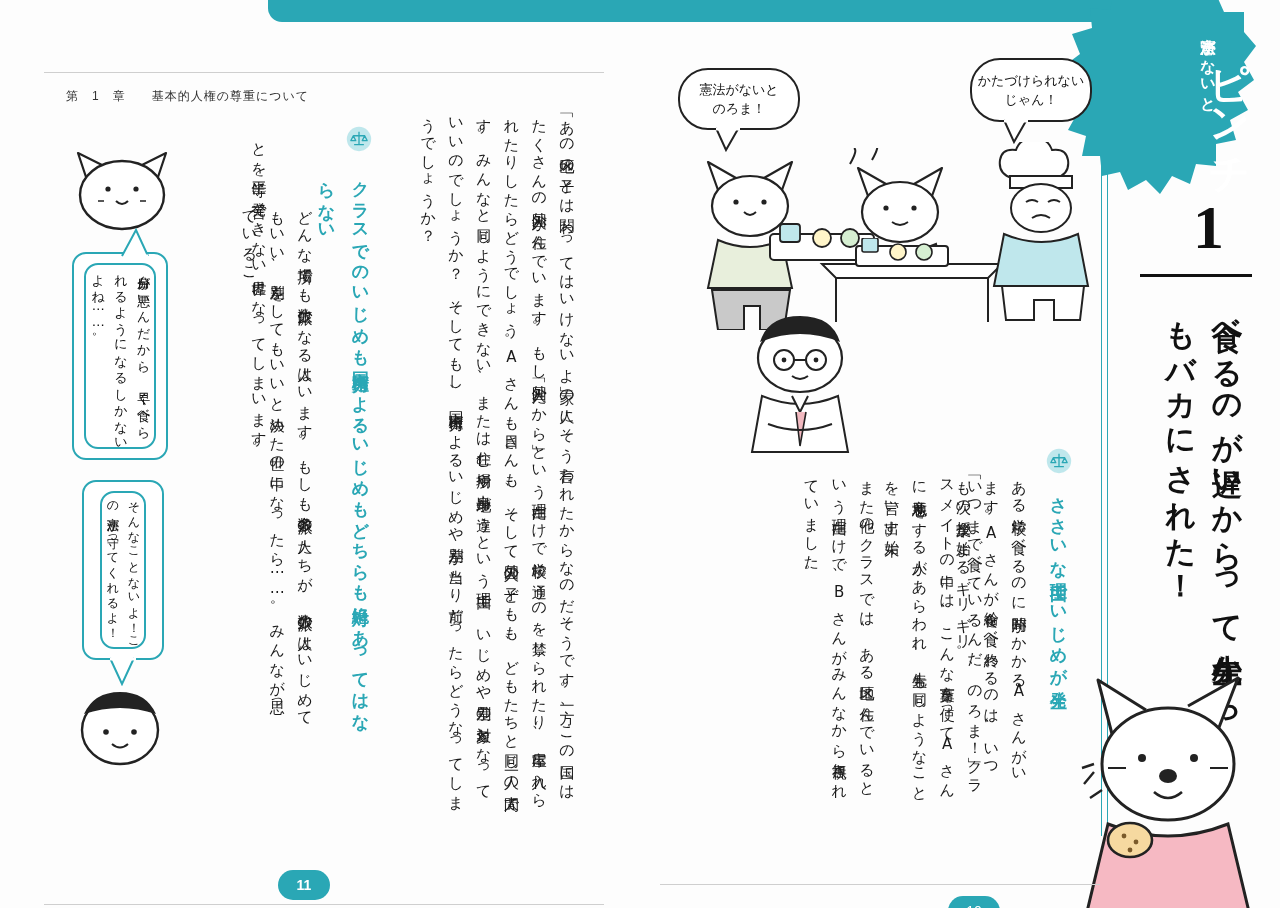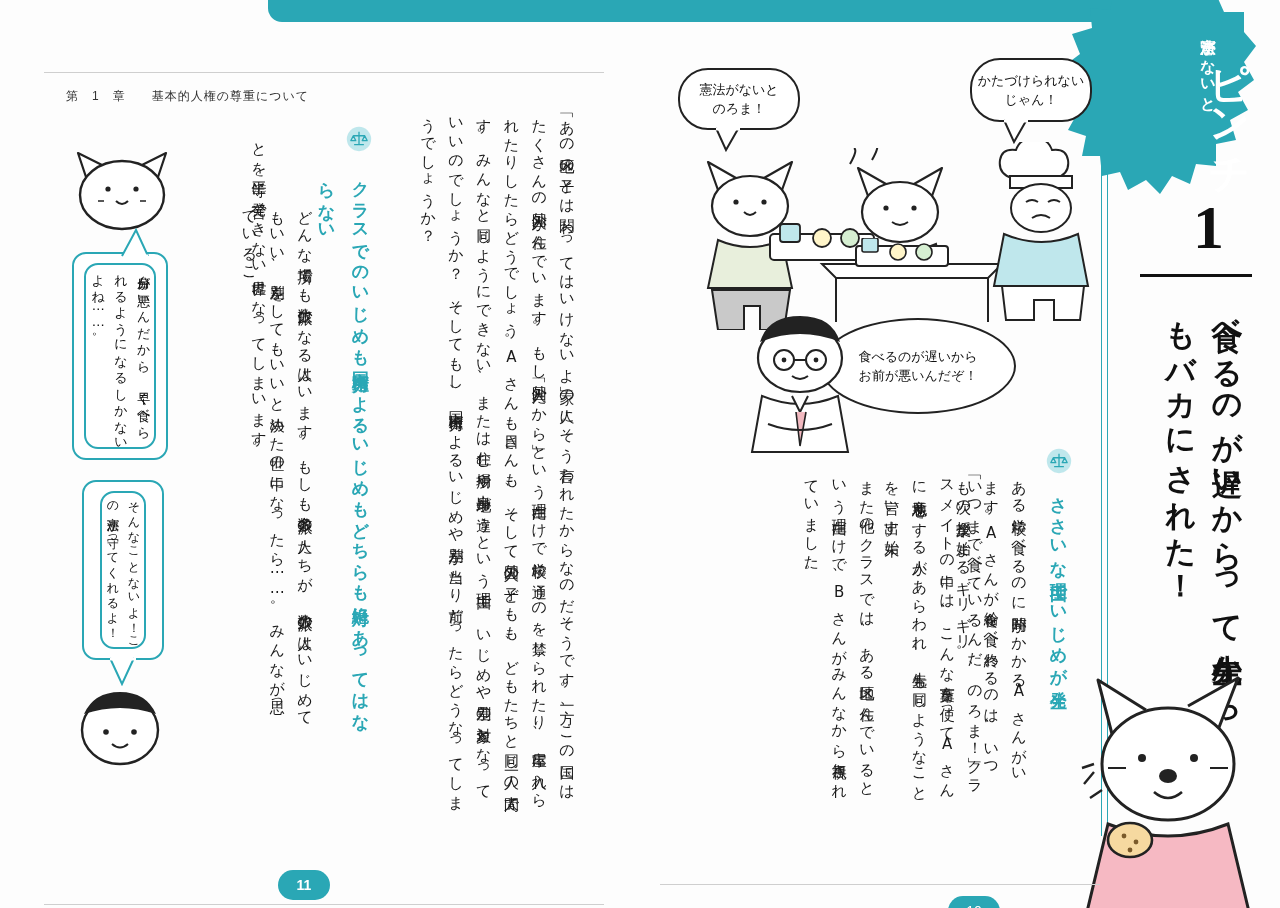--- a/index.html
+++ b/index.html
@@ -221,24 +221,20 @@
 
     <div class="bubble-white" style="left:330px;top:58px;width:122px;height:64px;border-radius:30px;">
       <div class="htext" style="white-space:pre-line;">かたづけられない
 じゃん！</div>
     </div>
     <svg style="position:absolute;left:360px;top:118px;" width="34" height="26" viewBox="0 0 34 26">
       <path d="M4 2 L14 24 L26 3" fill="#fff" stroke="#222" stroke-width="2"></path>
       <path d="M4 3 h24" stroke="#fff" stroke-width="3"></path>
     </svg>
 
-    <div class="bubble-oval" style="left:180px;top:318px;width:196px;height:96px;">
-      <div class="htext" style="white-space:pre-line;">食べるのが遅いから
-お前が悪いんだぞ！</div>
-    </div>
     <svg style="position:absolute;left:168px;top:352px;" width="30" height="30" viewBox="0 0 30 30">
       <path d="M28 6 L2 16 L26 24" fill="#fff" stroke="#222" stroke-width="2"></path>
       <path d="M26 7 v16" stroke="#fff" stroke-width="3"></path>
     </svg>
 
     <svg style="position:absolute;left:38px;top:150px;" width="160" height="180" viewBox="0 0 160 180">
       <path d="M40 40 L30 12 L58 28" fill="#fff" stroke="#222" stroke-width="2.2" stroke-linejoin="round"></path>
       <path d="M104 40 L114 12 L86 28" fill="#fff" stroke="#222" stroke-width="2.2" stroke-linejoin="round"></path>
       <ellipse cx="72" cy="56" rx="38" ry="30" fill="#fff" stroke="#222" stroke-width="2.2"></ellipse>
       <circle cx="58" cy="52" r="2.6" fill="#222"></circle>

